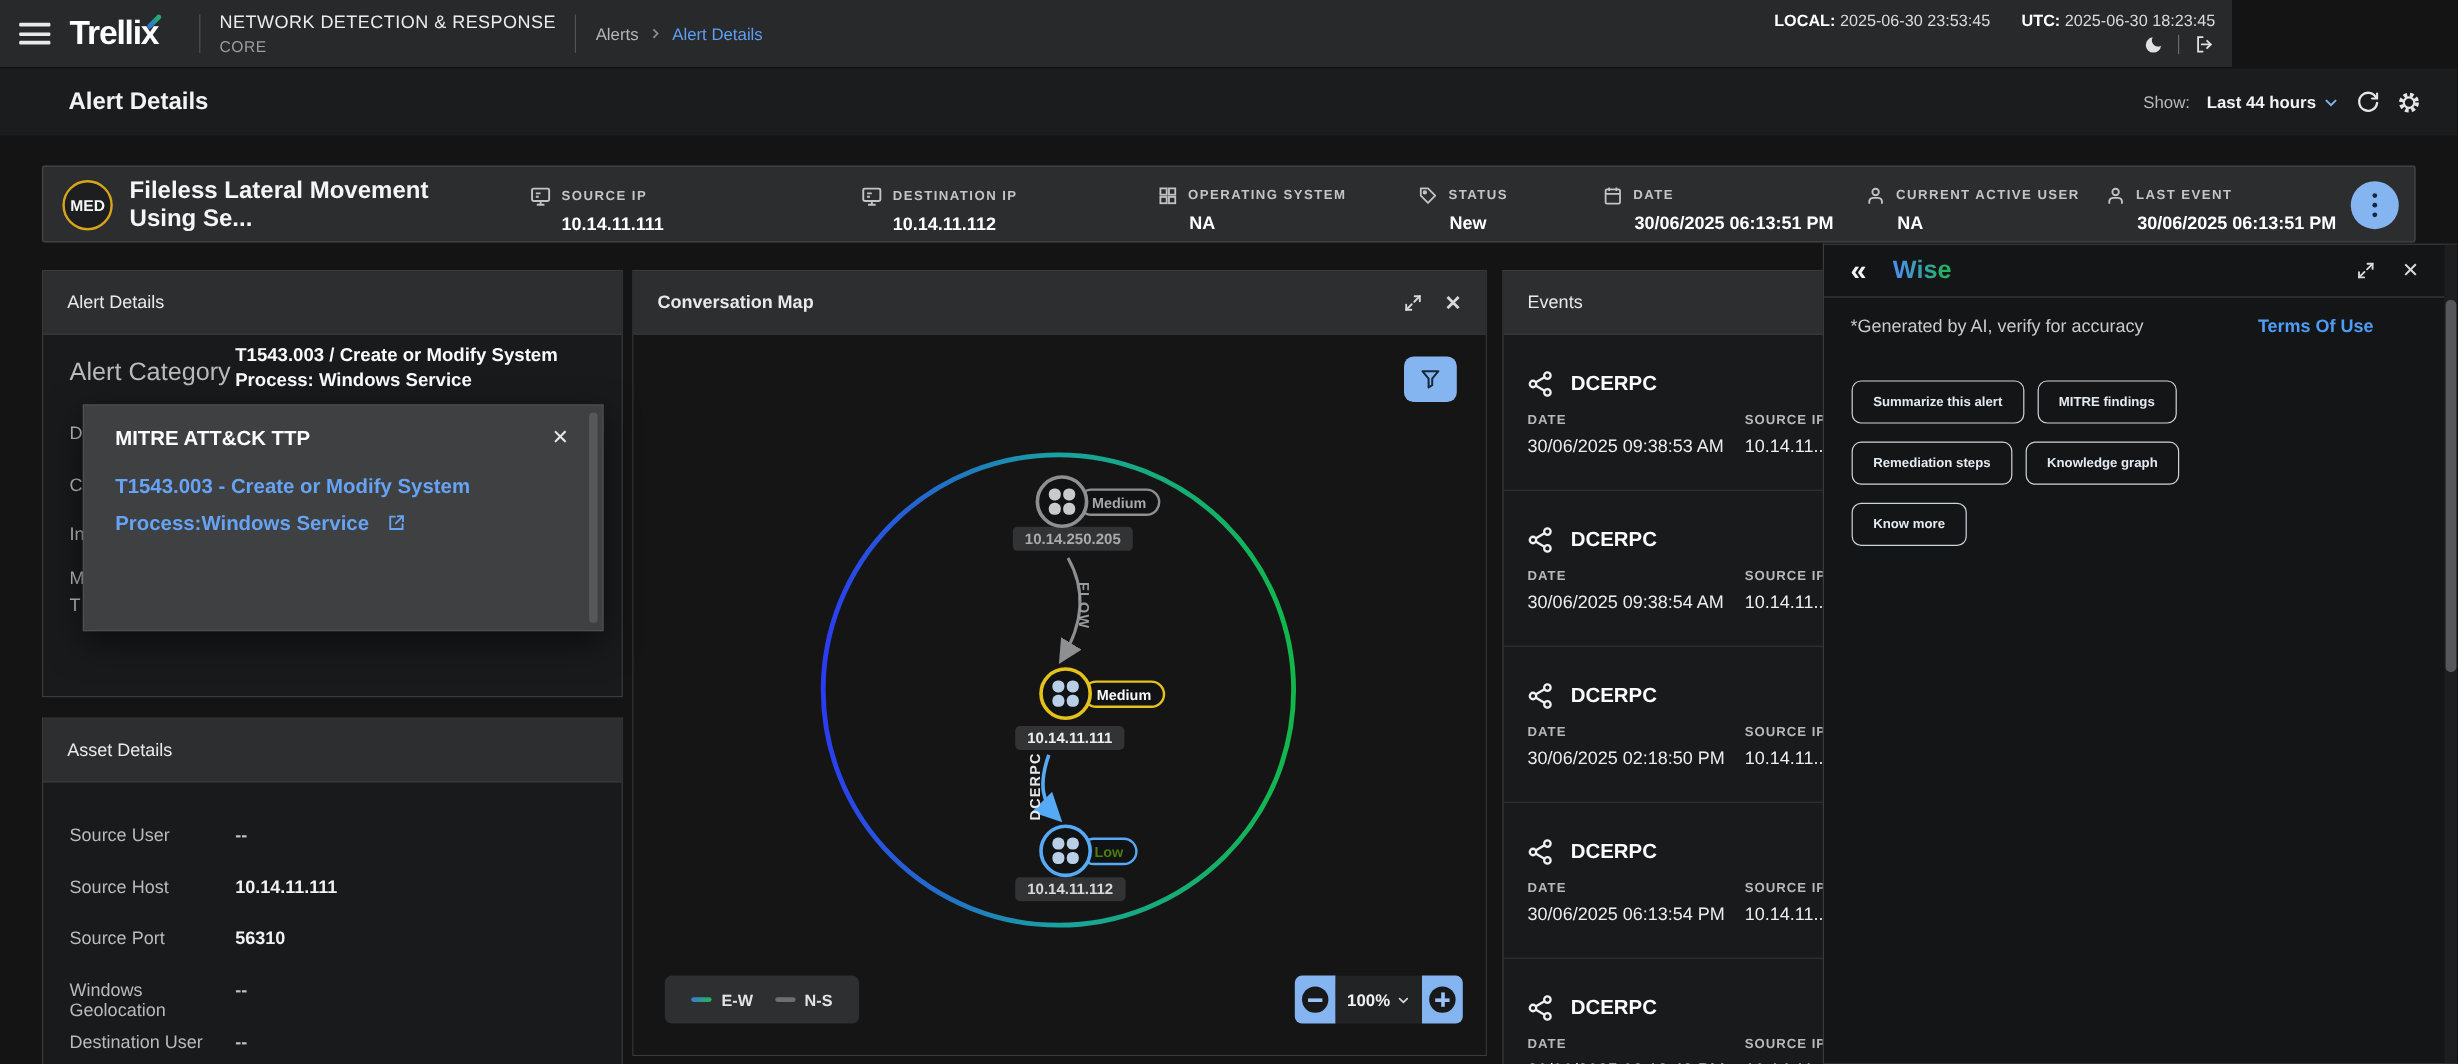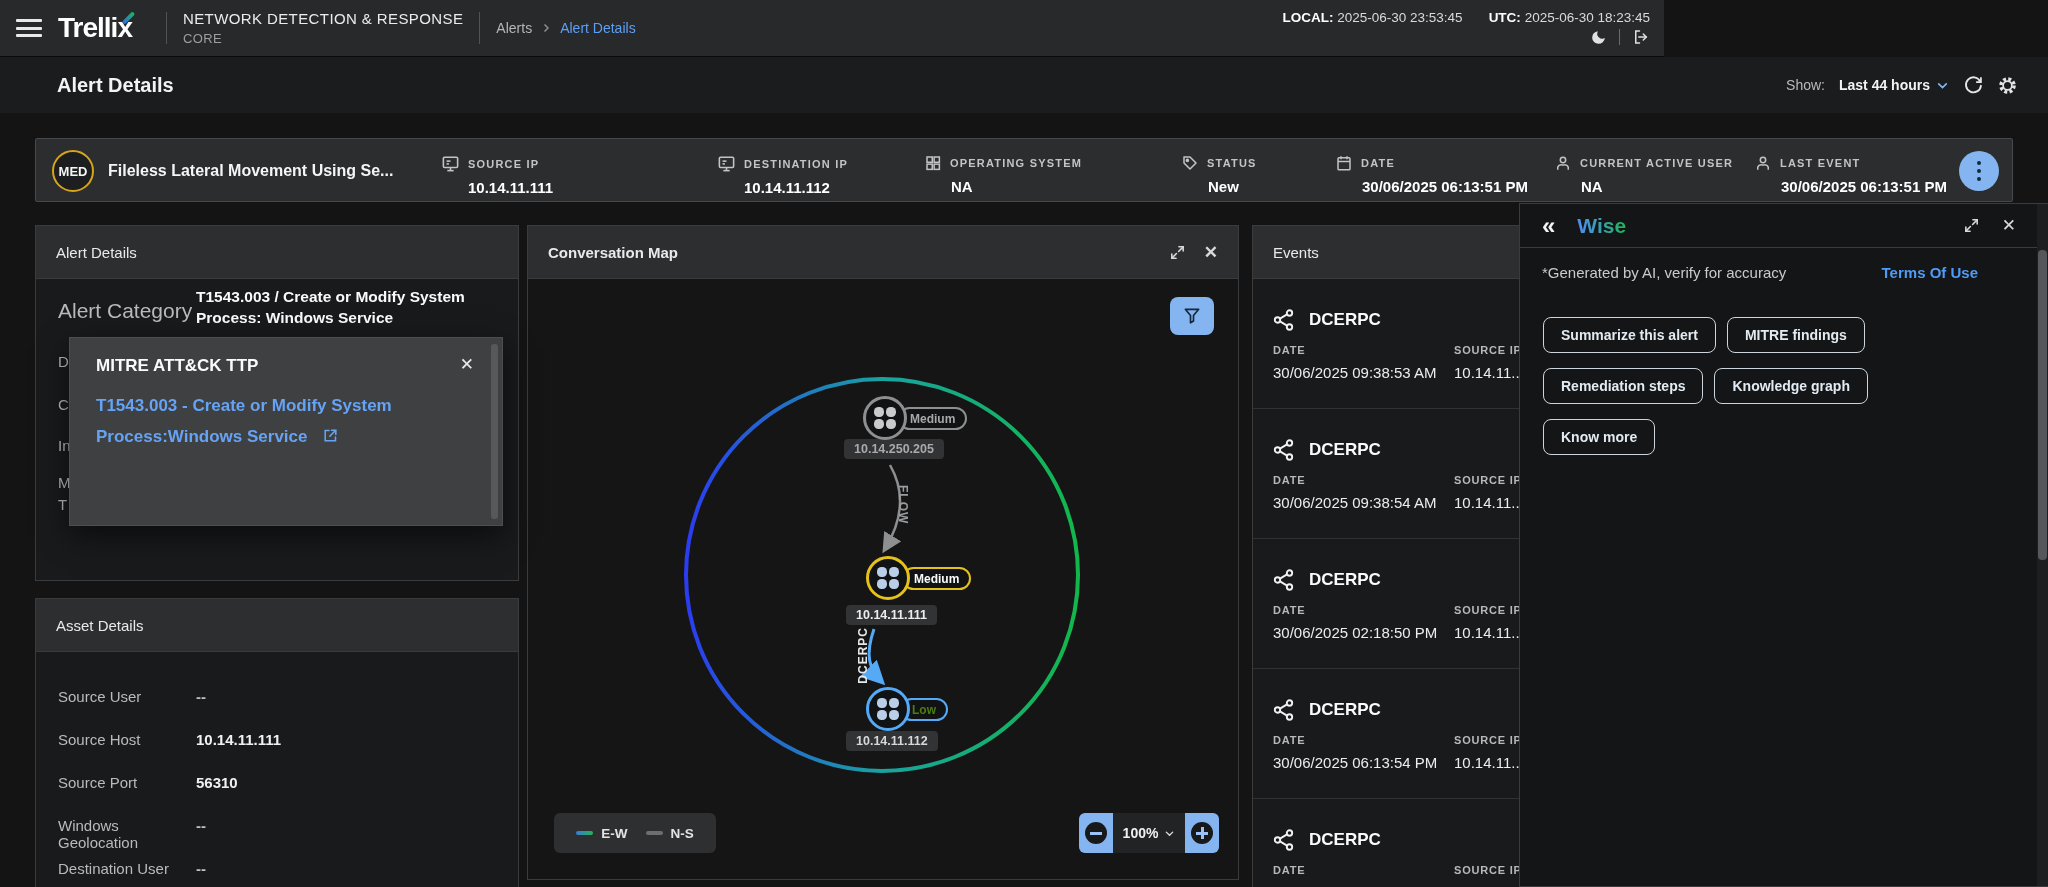--- a/index.html
+++ b/index.html
@@ -1,21 +1,21 @@
 <!DOCTYPE html>
 <html><head>
 <meta charset="utf-8">
 <style>
   * { margin:0; padding:0; box-sizing:border-box; }
   html,body { background:#0c0c0d; }
   body { font-family:"Liberation Sans", sans-serif; }
   #app { position:relative; width:2048px; height:887px; background:#141415; overflow:hidden; color:#e6e6e6; }
 
   
-  .topbar { position:absolute; top:0; left:0; width:1664px; height:57px; background:#28292b; display:flex; align-items:center; border-bottom:1px solid #0a0a0a; }
+  .topbar { position:absolute; top:0; left:0; width:1860px; height:57px; background:#28292b; display:flex; align-items:center; border-bottom:1px solid #0a0a0a; }
   .hamburger { width:26px; height:18px; margin:0 16px 0 16px; display:flex; flex-direction:column; justify-content:space-between; cursor:pointer; }
   .hamburger i { display:block; height:3px; background:#e8e9ea; border-radius:1px; }
   .logo { position:relative; font-size:28px; font-weight:bold; color:#ffffff; letter-spacing:-1px; margin-right:18px; }
   .logo .logo-x { position:relative; display:inline-block; }
   .logo .logo-slash { position:absolute; top:4px; right:-4px; width:15px; height:4px; border-radius:2px; background:linear-gradient(90deg,#2e6bee,#1db954); transform:rotate(-45deg); }
   .tb-div { width:1px; height:32px; background:#515254; margin:0 16px; }
   .product .p-name { font-size:15px; color:#ececed; letter-spacing:.4px; }
   .product .p-tier { font-size:13px; color:#9d9e9f; margin-top:4px; letter-spacing:.4px; }
   .crumbs { display:flex; align-items:center; gap:8px; font-size:14px; }
   .crumb-parent { color:#b5b6b7; cursor:pointer; }
@@ -31,21 +31,21 @@
   
   .pageheader { position:absolute; top:57px; left:0; width:2048px; height:56px; background:#1b1c1d; display:flex; align-items:center; }
   .page-title { font-size:20px; font-weight:600; color:#f2f3f4; margin-left:57px; }
   .ph-right { margin-left:auto; display:flex; align-items:center; gap:14px; padding-right:30px; }
   .show-label { font-size:14px; color:#b9babb; }
   .range-select { display:flex; align-items:center; gap:6px; font-size:14px; font-weight:bold; color:#f2f3f4; cursor:pointer; }
 
   
   .alertbar { position:absolute; left:35px; top:138px; width:1978px; height:64px; background:#2c2d2f; border:1px solid #47484a; border-radius:2px; }
   .sev-badge { position:absolute; left:16px; top:11px; width:42px; height:42px; border-radius:50%; border:2px solid #d7a519; background:#1d1e1f; display:flex; align-items:center; justify-content:center; font-size:13px; font-weight:bold; color:#f5f5f5; }
-  .ab-title { position:absolute; left:72px; top:0; height:64px; width:300px; display:flex; align-items:center; font-size:16px; font-weight:bold; color:#f4f5f6; }
+  .ab-title { position:absolute; left:72px; top:0; height:64px; width:300px; display:flex; align-items:center; font-size:20px; font-weight:bold; color:#f4f5f6; }
   .ab-field { position:absolute; top:15px; }
   .ab-field .f-top { display:flex; align-items:center; gap:8px; }
   .ab-field .f-label { font-size:11px; font-weight:bold; letter-spacing:1.2px; color:#c3c4c5; }
   .ab-field .f-value { margin:6px 0 0 27px; font-size:15px; font-weight:bold; color:#ffffff; white-space:nowrap; }
   .kebab-btn { position:absolute; left:1923px; top:12px; width:40px; height:40px; border-radius:50%; background:#85b5f0; display:flex; flex-direction:column; align-items:center; justify-content:center; gap:4px; cursor:pointer; }
   .kebab-btn i { width:4px; height:4px; border-radius:50%; background:#12283f; }
 
   
   .panel { position:absolute; background:#191a1b; border:1px solid #3a3b3d; }
   .panel-head { height:53px; background:#2d2e30; border-bottom:1px solid #3a3b3d; display:flex; align-items:center; padding:0 20px; }
@@ -121,21 +121,21 @@
   .wise-title { font-size:21px; font-weight:bold; color:#4e8df5; }
   @supports ((background-clip:text) or (-webkit-background-clip:text)) {
     .wise-title { background:linear-gradient(90deg,#4e8df5,#21b457); -webkit-background-clip:text; background-clip:text; color:transparent; }
   }
   .wise-head .ph-icons { gap:22px; margin-right:10px; }
   .wise-sub { display:flex; align-items:center; padding:16px 70px 0 22px; }
   .wise-disclaimer { font-size:15px; color:#c9cacb; }
   .wise-terms { margin-left:auto; font-size:15px; font-weight:bold; color:#4f9cf8; cursor:pointer; }
   .wise-btn-row { display:flex; gap:11px; padding-left:23px; margin-top:15px; }
   .wise-btn-row.first { margin-top:36px; }
-  .wise-btn { height:36px; padding:0 17px; border:1px solid #ccd5dd; border-radius:8px; background:transparent; font-family:"Liberation Sans", sans-serif; font-size:14px; font-weight:bold; color:#e3ebf2; display:flex; align-items:center; cursor:pointer; }
+  .wise-btn { height:36px; padding:0 17px; border:1px solid #ccd5dd; border-radius:8px; background:transparent; font-family:"Liberation Sans", sans-serif; font-size:11px; font-weight:bold; color:#e3ebf2; display:flex; align-items:center; cursor:pointer; }
   .wise-scroll-track { position:absolute; right:0; top:0; bottom:0; width:11px; background:#1d1e1f; }
   .wise-scroll-thumb { position:absolute; right:1px; top:46px; width:9px; height:310px; background:#55575a; border-radius:4px; cursor:pointer; }
 
   .frag { position:absolute; font-size:15px; color:#b9babb; }
   svg { display:block; }
 </style>
 </head>
 <body>
 
 <div id="app">
@@ -233,21 +233,21 @@
             <rect x="3" y="4" width="18" height="13" rx="1.5"></rect>
             <line x1="7" y1="9" x2="12" y2="9"></line>
             <line x1="7" y1="12.5" x2="10" y2="12.5"></line>
             <line x1="12" y1="17" x2="12" y2="21"></line>
             <line x1="8" y1="21" x2="16" y2="21"></line>
           </svg>
         <span class="f-label">DESTINATION IP</span>
         </div>
       <div class="f-value">10.14.11.112</div>
     </div>
-    <div class="ab-field" style="left:888px">
+    <div class="ab-field" style="left:928px">
       <div class="f-top">
           <svg width="18" height="18" viewBox="0 0 24 24" fill="none" stroke="#c3c4c5" stroke-width="2">
             <rect x="4" y="4" width="7" height="7"></rect>
             <rect x="13.5" y="4" width="7" height="7"></rect>
             <rect x="4" y="13.5" width="7" height="7"></rect>
             <rect x="13.5" y="13.5" width="7" height="7"></rect>
           </svg>
         <span class="f-label">OPERATING SYSTEM</span>
         </div>
       <div class="f-value">NA</div>

